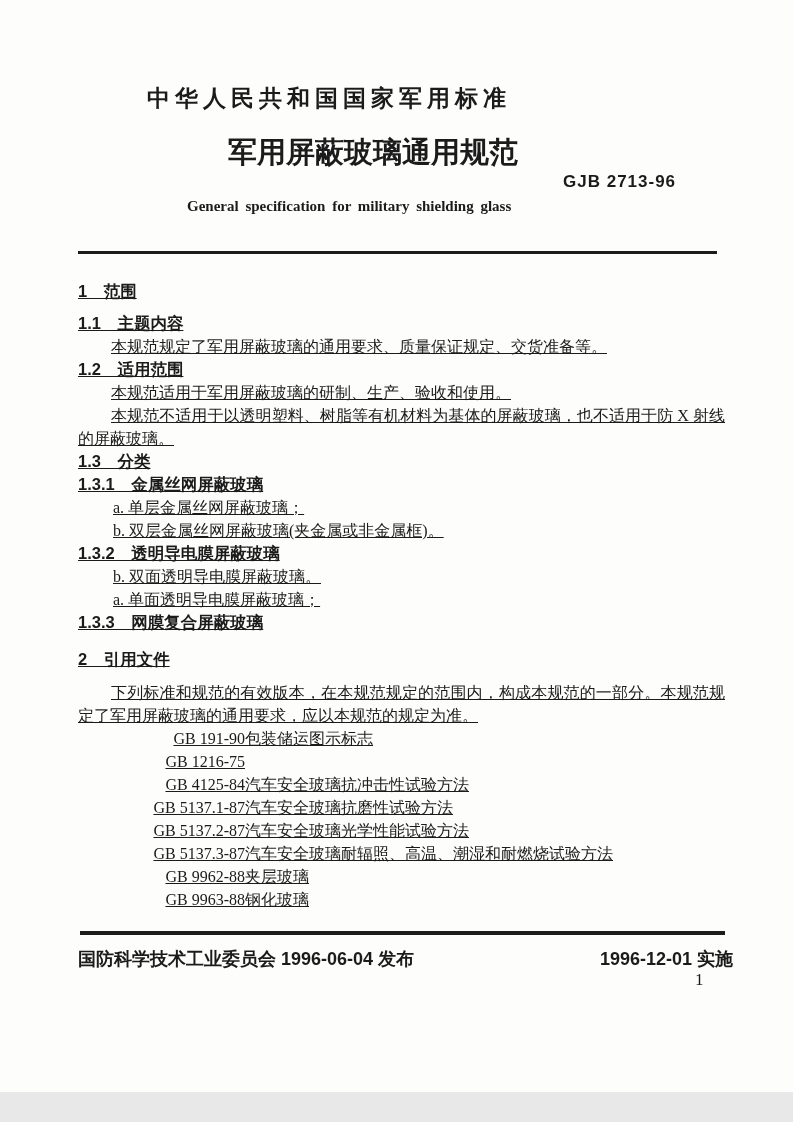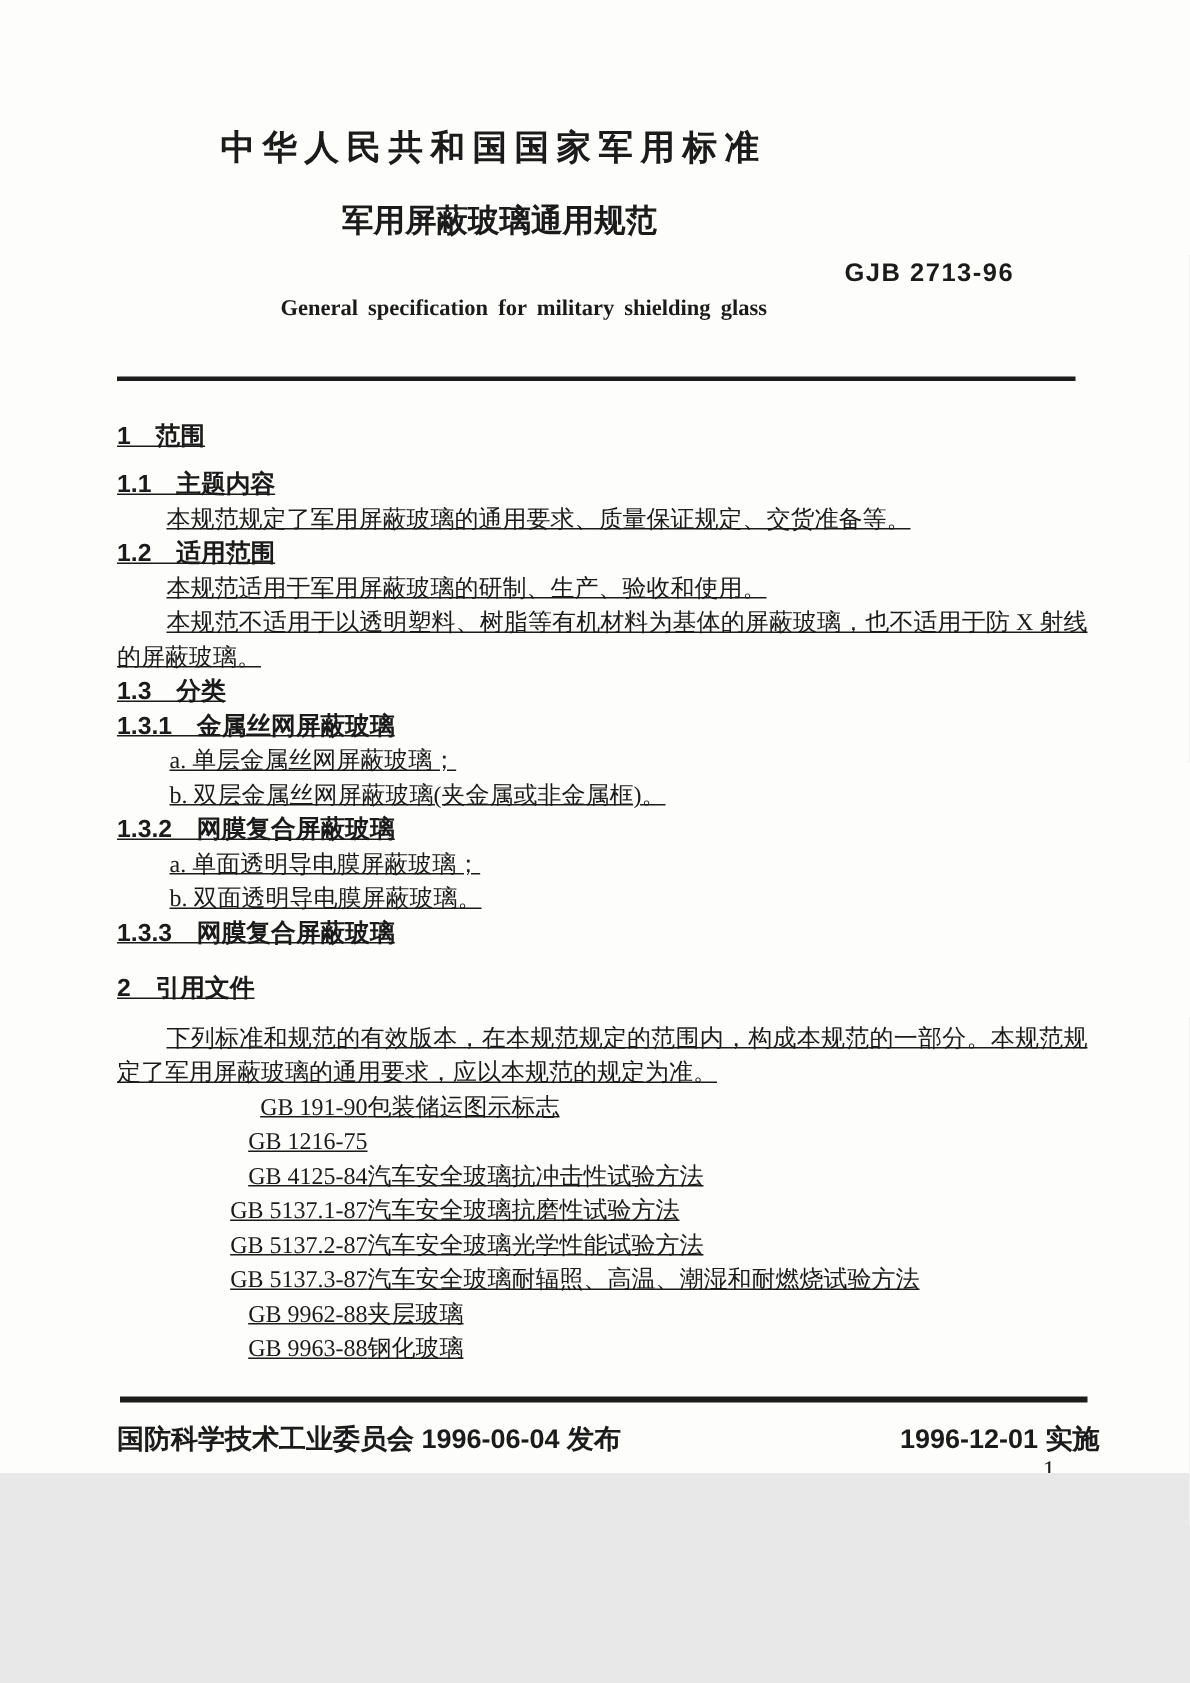--- a/index.html
+++ b/index.html
@@ -1,34 +1,34 @@
 <!DOCTYPE html>
 <html><head>
 <meta charset="utf-8">
 <style>
   html,body { margin:0; padding:0; background:#e8e8e8; }
   .page {
     position:relative;
-    width:793px; height:982px;
+    width:793px; height:1092px;
     margin:0 auto;
     background:#fdfdfc;
     color:#1b1b1b;
     overflow:hidden;
   }
   
   .std-type {
     position:absolute; top:83px; left:147px;
     font-family:"Liberation Sans", sans-serif;
     font-weight:bold; font-size:23px; letter-spacing:5px;
     white-space:nowrap;
   }
   .title-cn {
     position:absolute; top:133px; left:228px;
     font-family:"Liberation Sans", sans-serif;
-    font-weight:bold; font-size:21px; letter-spacing:0px;
+    font-weight:bold; font-size:29px; letter-spacing:0px;
     white-space:nowrap;
   }
   .std-no {
     position:absolute; top:172px; left:563px;
     font-family:"Liberation Sans", sans-serif;
     font-weight:bold; font-size:17px; letter-spacing:1px;
     white-space:nowrap;
   }
   .title-en {
     position:absolute; top:198px; left:187px;
@@ -96,23 +96,23 @@
       <div class="line h1">1　范围</div>
       <div class="line h2">1.1　主题内容</div>
       <div class="line p">本规范规定了军用屏蔽玻璃的通用要求、质量保证规定、交货准备等。</div>
       <div class="line h2">1.2　适用范围</div>
       <div class="line p">本规范适用于军用屏蔽玻璃的研制、生产、验收和使用。</div>
       <div class="line p">本规范不适用于以透明塑料、树脂等有机材料为基体的屏蔽玻璃，也不适用于防 X 射线的屏蔽玻璃。</div>
       <div class="line h2">1.3　分类</div>
       <div class="line h2">1.3.1　金属丝网屏蔽玻璃</div>
       <div class="line li">a. 单层金属丝网屏蔽玻璃；</div>
       <div class="line li">b. 双层金属丝网屏蔽玻璃(夹金属或非金属框)。</div>
-      <div class="line h2">1.3.2　网膜复合屏蔽玻璃</div>
+      <div class="line h2">1.3.2　透明导电膜屏蔽玻璃</div>
+      <div class="line li">b. 双面透明导电膜屏蔽玻璃。</div>
       <div class="line li">a. 单面透明导电膜屏蔽玻璃；</div>
-      <div class="line li">b. 双面透明导电膜屏蔽玻璃。</div>
       <div class="line h2">1.3.3　网膜复合屏蔽玻璃</div>
       <div class="line h1">2　引用文件</div>
       <div class="line p">下列标准和规范的有效版本，在本规范规定的范围内，构成本规范的一部分。本规范规定了军用屏蔽玻璃的通用要求，应以本规范的规定为准。</div>
       <div class="line ref">
         <span class="code">GB 191-90</span>
         <span class="title">包装储运图示标志</span>
       </div>
       <div class="line ref">
         <span class="code">GB 1216-75</span>
       </div>

